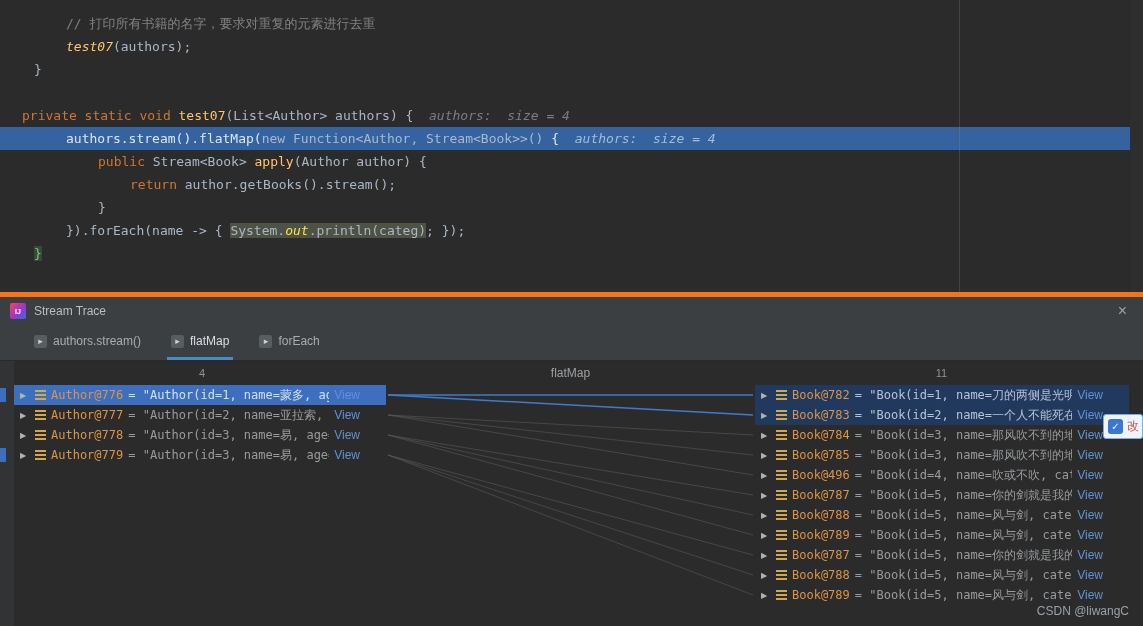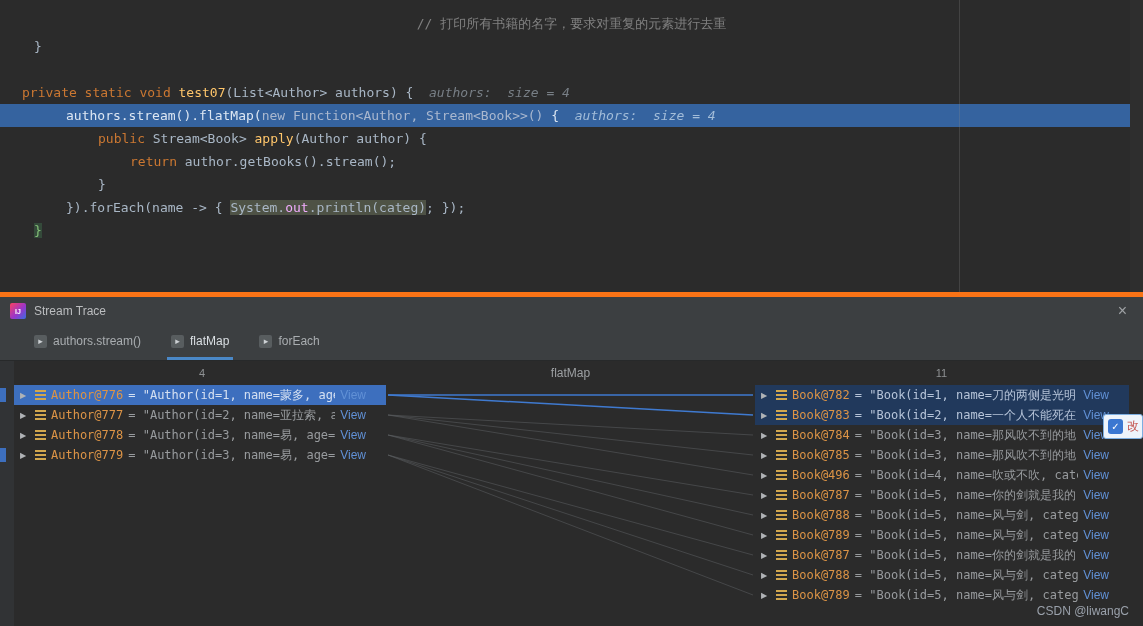--- a/index.html
+++ b/index.html
@@ -14,21 +14,21 @@
   .tok{display:inline;}
   .tok.comment{color:#808080;}
   .tok.keyword{color:#cc7832;}
   .tok.method{color:#ffc66b;}
   .tok.method-italic{color:#ffc66b;font-style:italic;}
   .tok.plain{color:#a9b7c6;}
   .tok.annotation{color:#bbb529;}
   .tok.hint{color:#787f86;font-style:italic;}
   .tok.hint-light{color:#a3bdd9;font-style:italic;}
   .tok.faded{color:#9aa0a8;text-align:center;}
-  .tok.field{color:#f0abfc;}
+  .tok.field{color:#fde047;font-style:italic;}
   .tok.sel{background:#4e5245;margin-top:32px;}
   .tok.brace-match{color:#85c078;background:#344a3a;}
   .code-line.selected .tok.plain{color:#dde7f3;}
   .code-line.selected .tok.faded{color:#aab8cf;}
   #margin-guide{position:absolute;left:959px;top:0;width:1px;height:292px;background:rgba(140,140,140,.25);}
   #editor-scroll-strip{position:absolute;right:0;top:0;width:13px;height:292px;background:#2e2e2e;}
 
   
   #trace{position:absolute;left:0;top:292px;right:0;bottom:0;background:#2b2b2b;border-top:5px solid #f97316;}
   #trace-chrome{position:absolute;left:0;top:0;right:0;height:64px;background:#3c3f41;border-bottom:1px solid #27292a;box-sizing:border-box;}
@@ -54,21 +54,21 @@
 
   .list{position:absolute;top:24px;font-size:12px;}
   #left-list{left:14px;width:372px;}
   #right-list{left:755px;width:374px;}
   .row{height:20px;display:flex;align-items:center;gap:5px;padding-left:6px;white-space:nowrap;overflow:hidden;box-sizing:border-box;}
   .row .arrow{color:#b0b3b6;font-size:8px;width:10px;flex:none;}
   .row .val-icon{width:11px;height:10px;flex:none;
                  background:repeating-linear-gradient(to bottom,#d2a74e 0 2px,transparent 2px 4px);}
   .row .obj-name{flex:none;font-family:"DejaVu Sans Mono",monospace;color:#dd9446;}
   .row .obj-val{flex:1 1 auto;overflow:hidden;font-family:"DejaVu Sans Mono",monospace;color:#989b9e;}
-  .row .view{flex:none;color:#6191d6;padding-right:20px;}
+  .row .view{flex:none;color:#6191d6;padding-right:26px;}
   .row.selected-left{background:#3d6fbe;}
   .row.selected-left .obj-val{color:#d4e0f2;}
   .row.selected-right{background:#21395c;}
   .row.selected-right .obj-val{color:#b6c4d9;}
   #conn-svg{position:absolute;left:0;top:0;width:100%;height:100%;pointer-events:none;}
 
   #notif{position:absolute;left:1103px;top:414px;width:40px;height:25px;background:#eef4fb;border:1px solid #7daee0;
          border-radius:3px;display:flex;align-items:center;gap:4px;padding-left:4px;overflow:hidden;box-sizing:border-box;}
   #notif-check{width:15px;height:15px;flex:none;border-radius:3px;background:#3b77d1;color:#fff;font-size:10px;
                display:flex;align-items:center;justify-content:center;}
@@ -76,21 +76,22 @@
 
   #watermark{position:absolute;right:14px;bottom:8px;color:#9aa1ab;font-size:12px;}
 </style>
 </head>
 <body>
 
 <div id="app">
 
   <div id="editor">
     <div id="code-lines">
-        <div class="code-line" style=" text-align: center;"><span class="tok comment">// 打印所有书籍的名字，要求对重复的元素进行去重</span></div>
+        <div class="code-line" style="padding-left: 66px;"><span class="tok comment">// 打印所有书籍的名字，要求对重复的元素进行去重</span></div>
+        <div class="code-line" style="padding-left: 66px;"><span class="tok method-italic">test07</span><span class="tok plain">(authors);</span></div>
         <div class="code-line" style="padding-left: 34px;"><span class="tok plain">}</span></div>
         <div class="code-line" style="padding-left: 34px;"></div>
         <div class="code-line" style="padding-left: 22px;"><span class="tok keyword">private static void </span><span class="tok method">test07</span><span class="tok plain">(List&lt;Author&gt; authors) </span><span class="tok plain">{</span><span class="tok hint">  authors:  size = 4</span></div>
         <div class="code-line selected" style="padding-left: 66px;"><span class="tok plain">authors.stream().flatMap(</span><span class="tok faded">new Function&lt;Author, Stream&lt;Book&gt;&gt;()</span><span class="tok plain"> { </span><span class="tok hint-light"> authors:  size = 4</span></div>
         <div class="code-line" style="padding-left: 98px;"><span class="tok keyword">public </span><span class="tok plain">Stream&lt;Book&gt; </span><span class="tok method">apply</span><span class="tok plain">(Author author) {</span></div>
         <div class="code-line" style="padding-left: 130px;"><span class="tok keyword">return </span><span class="tok plain">author.getBooks().stream();</span></div>
         <div class="code-line" style="padding-left: 98px;"><span class="tok plain">}</span></div>
         <div class="code-line" style="padding-left: 66px;"><span class="tok plain">}).forEach(name -&gt; { </span><span class="tok plain sel">System.</span><span class="tok field sel">out</span><span class="tok plain sel">.println(</span><span class="tok plain sel">categ</span><span class="tok plain sel">)</span><span class="tok plain">; });</span></div>
         <div class="code-line" style="padding-left: 34px;"><span class="tok brace-match">}</span></div>
       </div>

